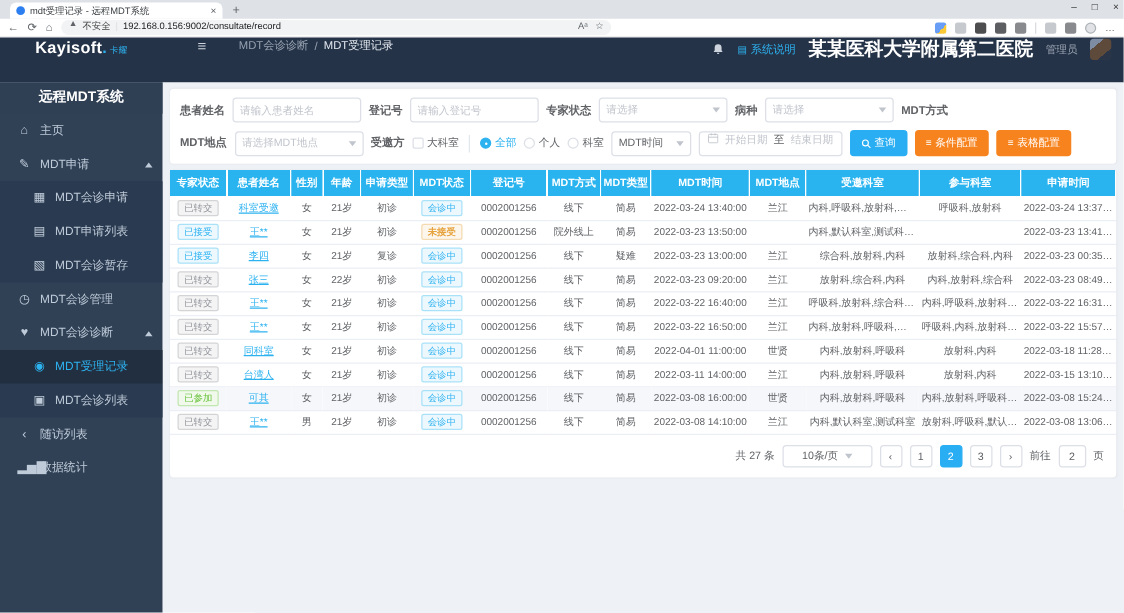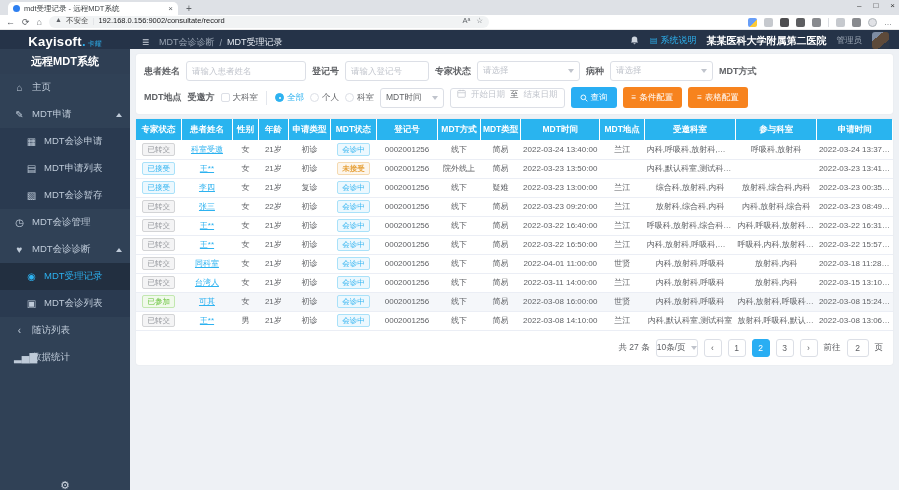--- a/index.html
+++ b/index.html
@@ -26,33 +26,33 @@
   .ext-ic { width:9px; height:9px; border-radius:2px; background:#9aa0a6; opacity:.8; }
   .ext-ic.c1 { background:linear-gradient(135deg,#4285f4 60%,#fbbc04 60%); }
   .ext-ic.c2 { background:#b8bcc2; }
   .ext-ic.c3 { background:#202124; }
   .ext-ic.c4 { background:#35363a; }
   .ext-ic.c5 { background:#6a6d72; }
   .ext-ic.round { border-radius:50%; background:#dadce0; border:1px solid #9aa0a6; }
   .ext-sep { width:1px; height:9px; background:#dadce0; }
   .more-dots { font-size:8px; color:#5f6368; letter-spacing:1px; }
   
-  .appheader { height:19px; background:#253348; display:flex; align-items:flex-end; color:#fff; }
+  .appheader { height:36px; background:#253348; display:flex; align-items:flex-start; color:#fff;gap:16px; }
   .logo-zone { width:130px; flex:none; display:flex; align-items:baseline; justify-content:center; gap:2px; }
   .logo-main { font-size:13px; font-weight:bold; color:#fff; letter-spacing:.3px; }
   .logo-main b { color:#2db2f0; }
   .logo-sub { font-size:7px; color:#2db2f0; }
   .collapse-ic { font-size:12px; color:#cdd4dd; margin:0 10px 0 12px; }
   .breadcrumb { font-size:9px; color:#97a2b1; display:flex; gap:5px; align-items:center; }
   .breadcrumb .cur { color:#e5eaf1; }
   .header-right { margin-left:auto; display:flex; align-items:center; gap:10px; padding-right:10px; }
   .bell { width:11px; height:11px; }
   .sys-help { font-size:9px; color:#2db2f0; display:flex; align-items:center; gap:3px; }
   .sys-help .sq { font-size:8px; }
-  .hospital { font-size:10px; color:#fff; font-weight:bold; }
+  .hospital { font-size:15px; color:#fff; font-weight:bold; }
   .role { font-size:8.5px; color:#9aa5b3; }
   .avatar { width:17px; height:17px; border-radius:3px;
     background:linear-gradient(140deg,#7d8ca3 0 30%,#5d4a3a 30% 70%,#2a3647 70%); }
   
   .main { display:flex; height:449px; }
   .sidebar { width:130px; flex:none; background:#304156; position:relative; }
   .side-title { height:25px; line-height:25px; text-align:center; color:#fff; font-size:11px;
     font-weight:bold; background:#2f3f54; }
   .menu-item { height:27px; display:flex; align-items:center; padding:0 8px 0 14px; gap:7px;
     color:#bfcbd9; font-size:9.5px; cursor:pointer; }
@@ -106,21 +106,21 @@
     border:1px solid; white-space:nowrap; }
   .tag.gray { color:#909399; border-color:#d3d4d6; background:#f4f4f5; }
   .tag.blue { color:#2db2f0; border-color:#a9e1f9; background:#ecf8fe; }
   .tag.green { color:#67c23a; border-color:#c2e7b0; background:#f0f9eb; }
   .tag.orange { color:#e6a23c; border-color:#f5dab1; background:#fdf6ec;font-weight:bold; }
   .name-link { color:#2db2f0; text-decoration:underline; cursor:pointer; }
   
   .pagination { display:flex; align-items:center; justify-content:flex-end; gap:6px; padding:8px 10px 4px;
     font-size:8.5px; color:#606266; }
   .pg-select { height:18px; border:1px solid #dcdfe6; border-radius:3px; display:flex; align-items:center;
-    gap:5px; padding:0 0; color:#606266; }
+    gap:5px; padding:0 15px; color:#606266; }
   .pg-btn { min-width:18px; height:18px; border:1px solid #dcdfe6; border-radius:3px; background:#fff;
     display:flex; align-items:center; justify-content:center; font-size:8.5px; color:#606266; cursor:pointer; }
   .pg-btn.active { background:#29aef3; border-color:#29aef3; color:#fff; }
   .pg-goto-input { width:22px; height:18px; border:1px solid #dcdfe6; border-radius:3px; text-align:center;
     font-size:8.5px; color:#606266; outline:none; }
 </style>
 </head>
 <body>
 
 <div class="tabstrip">
@@ -242,37 +242,41 @@
         </div>
       </nav>
     <div class="side-gear">⚙</div>
   </aside>
 
   <section class="content">
 
     <div class="filter-card">
       <div class="f-row">
         <span class="f-label">患者姓名</span>
-        <input class="f-input" style="width: 120px;" placeholder="请输入患者姓名">
+        <input class="f-input" style="width: 103px;" placeholder="请输入患者姓名">
         <span class="f-label">登记号</span>
-        <input class="f-input" style="width: 84px;" placeholder="请输入登记号">
+        <input class="f-input" style="width: 103px;" placeholder="请输入登记号">
         <span class="f-label">专家状态</span>
         <div class="f-select" style="width:103px">
           <span class="ph">请选择</span>
           <span class="sel-caret"></span>
         </div>
         <span class="f-label">病种</span>
         <div class="f-select" style="width:103px">
           <span class="ph">请选择</span>
           <span class="sel-caret"></span>
         </div>
         <span class="f-label">MDT方式</span>
       </div>
       <div class="f-row">
         <span class="f-label">MDT地点</span>
+        <div class="f-select" style="width:103px">
+          <span class="ph">请选择MDT地点</span>
+          <span class="sel-caret"></span>
+        </div>
         <span class="f-label">受邀方</span>
         <span class="opt">
           <span class="chk"></span>
           <span>大科室</span>
         </span>
         <span class="vsep"></span>
         <span class="opt on">
           <span class="radio on"></span>
           <span>全部</span>
         </span>

